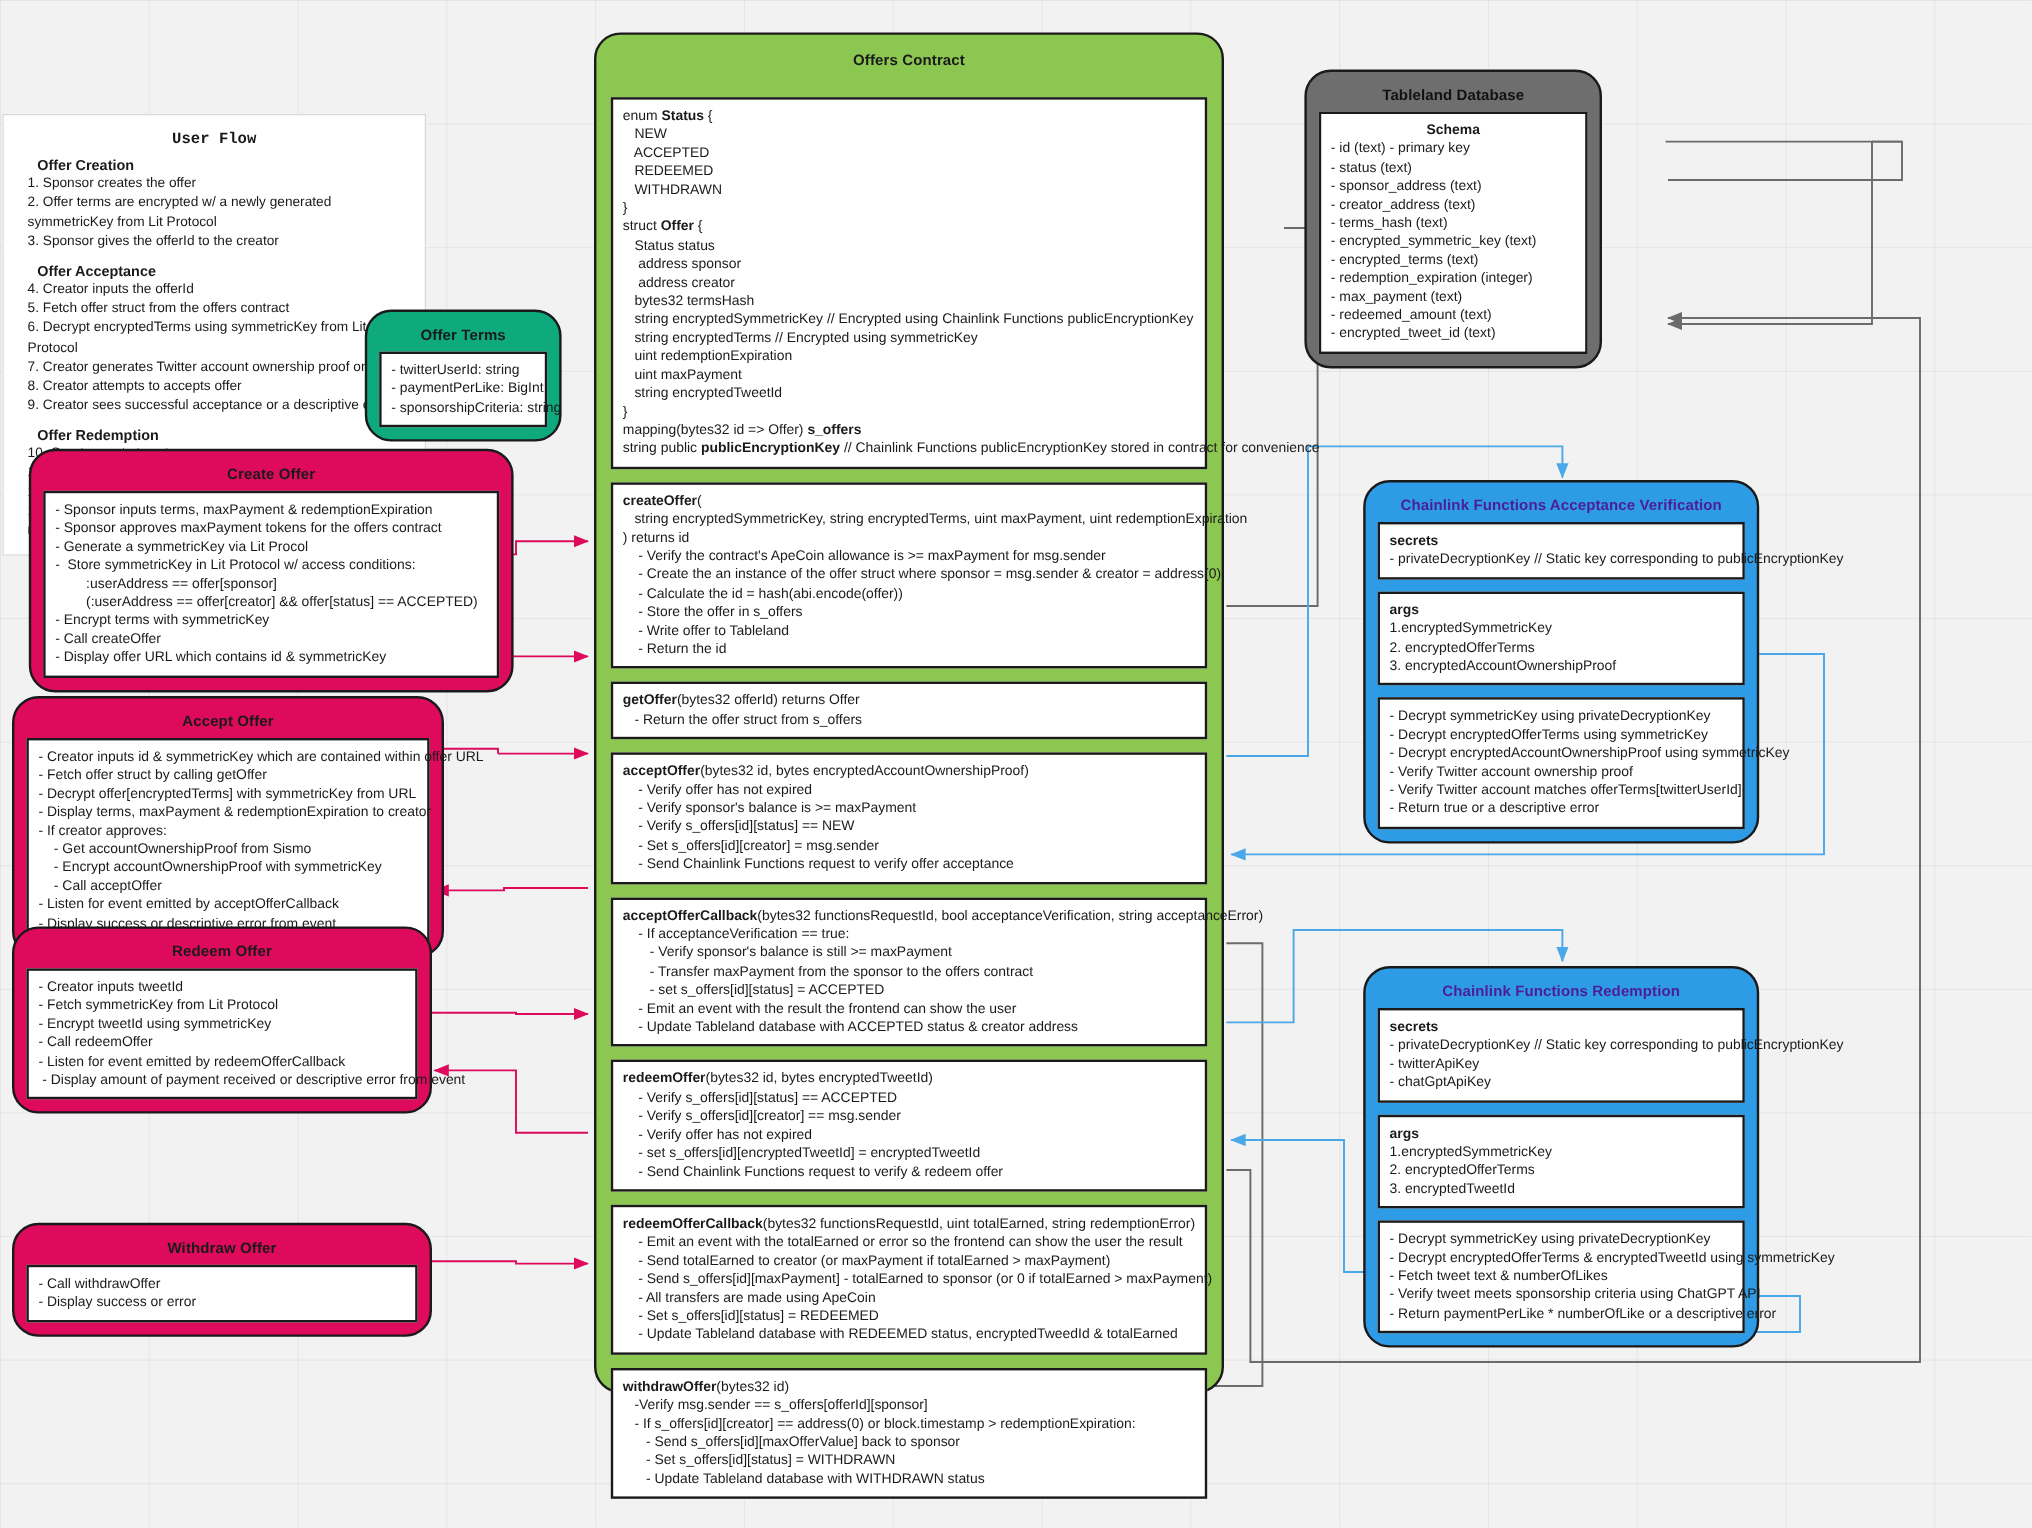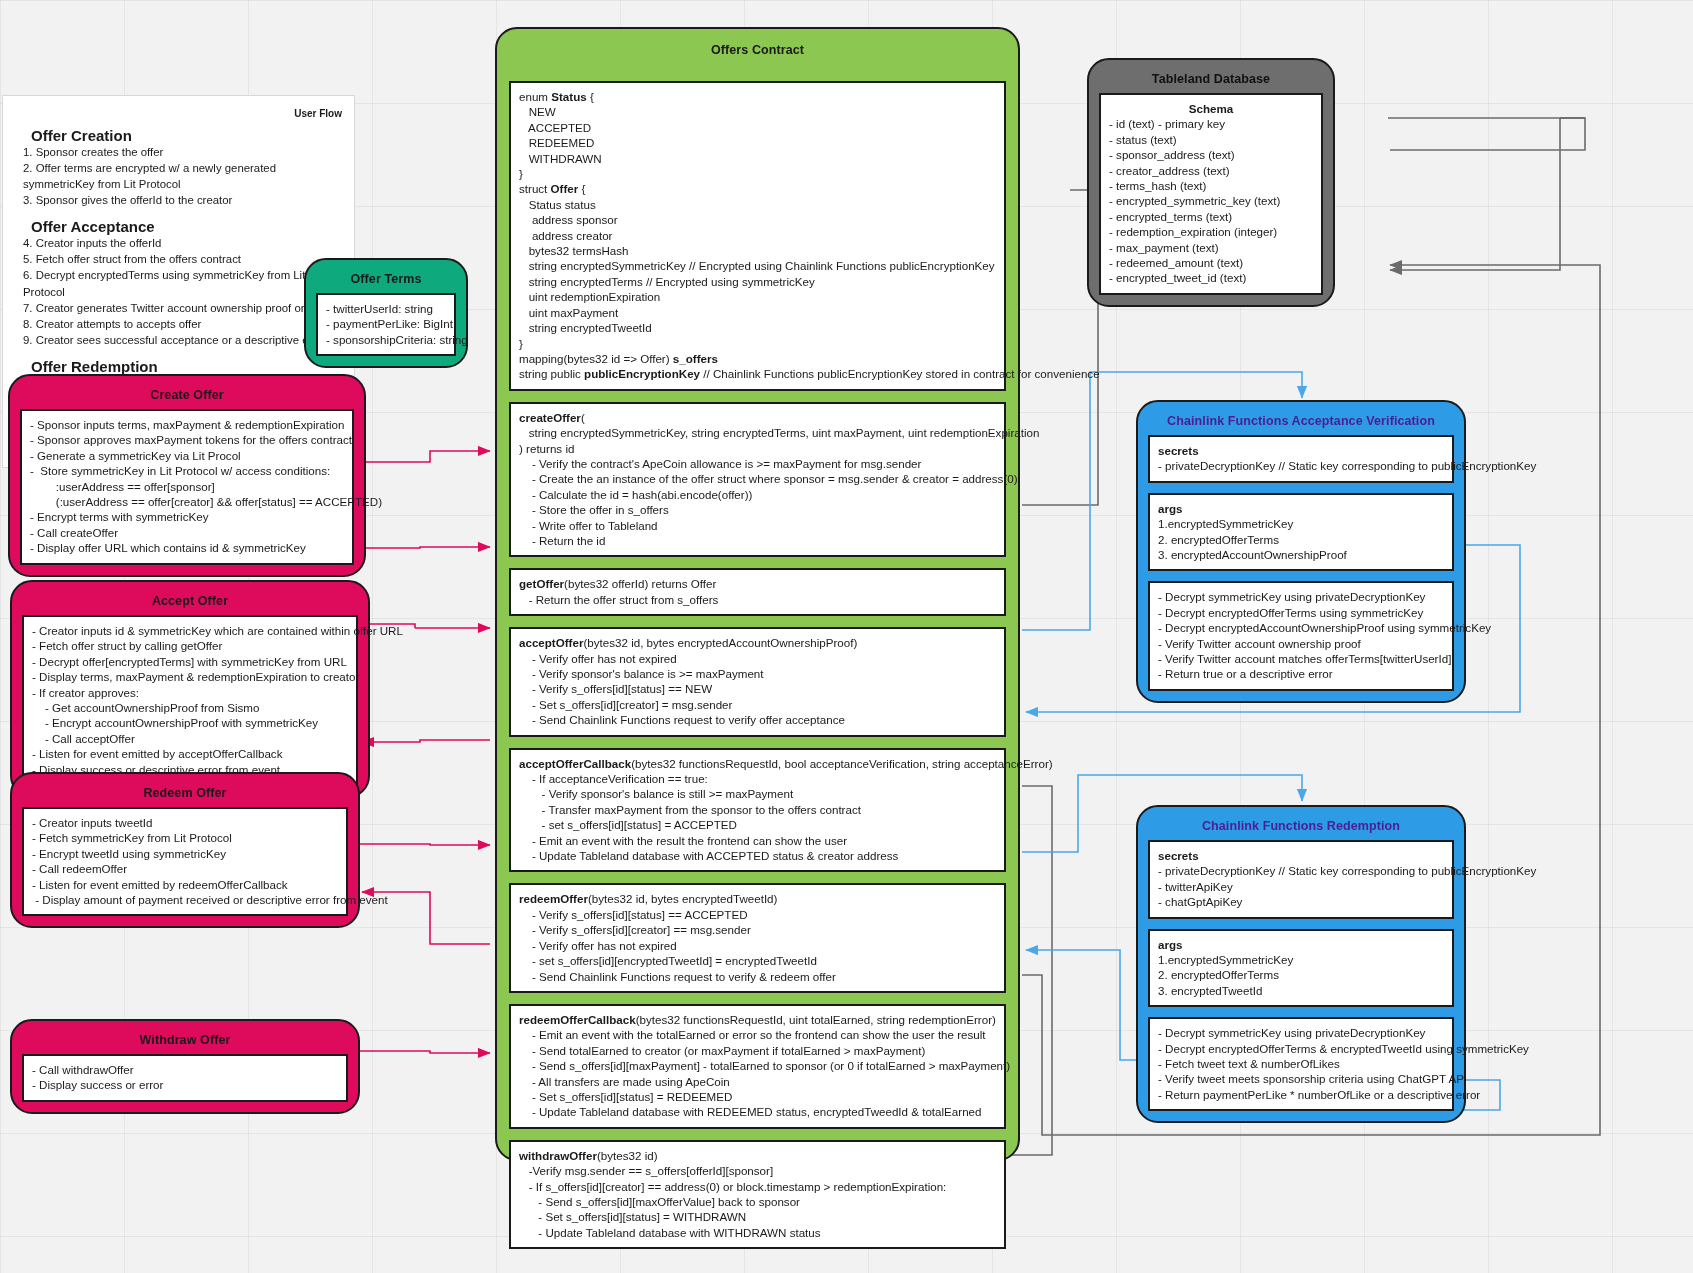--- a/index.html
+++ b/index.html
@@ -47,39 +47,39 @@
   .inner .hdr  { font-weight:bold; }
   .b { font-weight:bold; }
 
   
   .plaincard {
     background:#fff;
     border:1px solid #d8d8d8;
     box-shadow:0 0 0 0 rgba(0,0,0,0);
     padding:8px 12px 12px 12px;
   }
-  .plaincard .ctitle { text-align:right; font-weight:bold; font-size:10px; margin:4px 0 8px 0; }
-  .plaincard .sect  { font-weight:bold; font-size:15px; margin-left:16px; }
+  .plaincard .ctitle { text-align:center; font-weight:bold; font-size:13px; margin:4px 0 8px 0;font-family:Liberation Mono, monospace; }
+  .plaincard .sect  { font-weight:bold; font-size:12px; margin-left:16px; }
   .plaincard .li    { font-size:11.4px; line-height:1.41; margin-left:8px; }
   .plaincard .gap   { height:10px; }
 
   
   .green  { background:#8CC751; }
   .teal   { background:#0FA97E; }
   .grey   { background:#6E6E6E; }
   .pink   { background:#DE0A5C; }
   .blue   { background:#2E9BE6; }
   .pink > .ptitle, .teal > .ptitle { color:#1a1a1a; }
   .grey > .ptitle { color:#111; }
   .blue > .ptitle { color:#4c1d95; }
 
   
   #userflow      { left:2px;    top:95px;  width:353px; }
   #offerterms    { left:304px;  top:258px; width:164px; }
-  #createoffer   { left:8px;   top:374px; width:358px; }
+  #createoffer   { left:24px;   top:374px; width:404px; }
   #acceptoffer   { left:10px;   top:580px; width:360px; }
   #redeemoffer   { left:10px;   top:772px; width:350px; }
   #withdrawoffer { left:10px;   top:1019px;width:350px; }
   #offers        { left:495px;  top:27px;  width:525px; height:1134px; padding:6px 12px 14px 12px; }
   #tableland     { left:1087px; top:58px;  width:248px; }
   #cfaccept      { left:1136px; top:400px; width:330px; }
   #cfredeem      { left:1136px; top:805px; width:330px; }
 
   #offers .ptitle { padding-top:8px; }
   #offers .inner  { margin-top:11px; }

